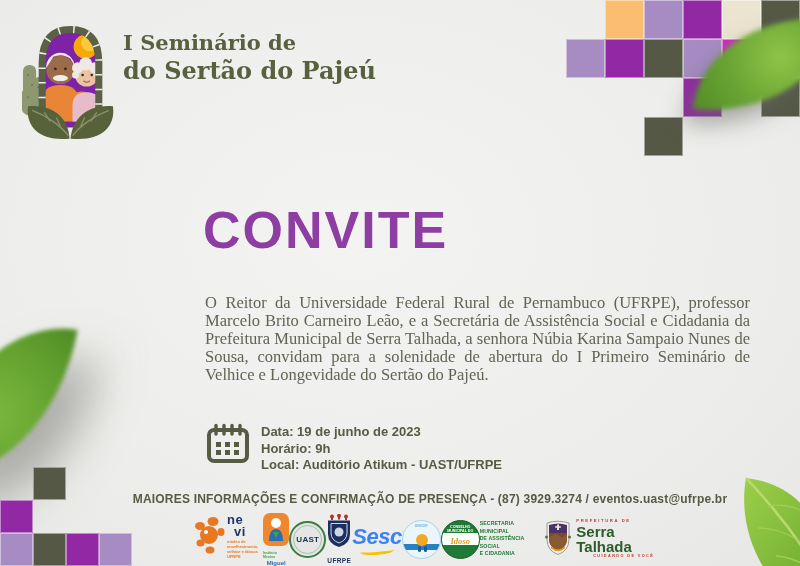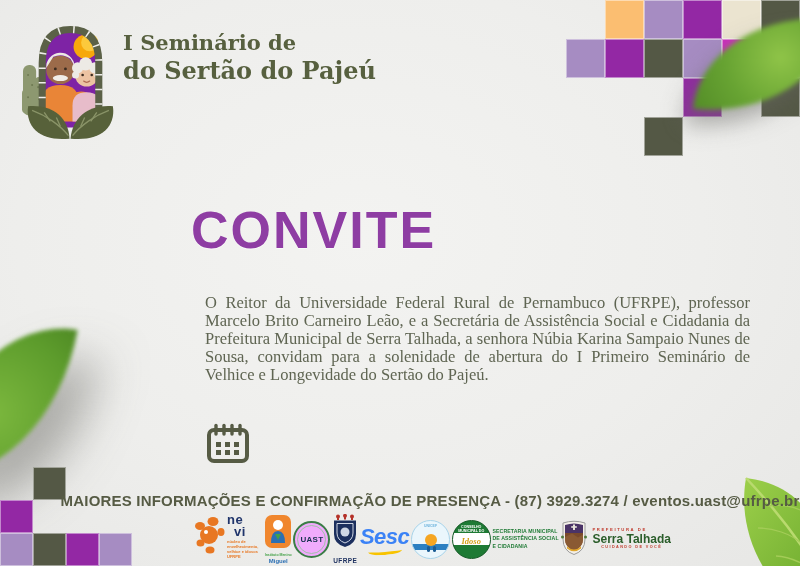--- a/index.html
+++ b/index.html
@@ -30,56 +30,56 @@
   .leaf-bottom-right{left:736px;top:470px;width:100px;height:120px;z-index:3;}
   
   #brand{position:absolute;left:22px;top:8px;z-index:4;display:flex;align-items:flex-start;justify-content:center;}
   #brand-badge{width:96px;height:134px;flex:0 0 auto;}
   #brand-text{margin-left:5px;margin-top:22px;font-family:"DejaVu Serif",serif;font-weight:bold;line-height:1.22;}
   .brand-l1{font-size:21px;color:#57603f;}
   .brand-l2{font-size:24px;color:#7b1fc7;}
   .brand-l3{font-size:24px;color:#57603f;}
   
   #headline{
-    position:absolute;left:191px;top:200px;z-index:4;
+    position:absolute;left:203px;top:200px;z-index:4;
     font-size:52px;font-weight:bold;letter-spacing:2px;color:#8e3da3;
     text-shadow:0 1px 0 rgba(255,255,255,.6);
   }
   
   #invite-paragraph{
     position:absolute;left:205px;top:294px;width:545px;z-index:4;
     font-family:"Liberation Serif",serif;font-size:16.5px;line-height:18px;
     color:#5f6552;text-align:justify;
   }
   
   #event-block{position:absolute;left:206px;top:423px;z-index:4;display:flex;align-items:flex-start;}
   #event-lines{margin-left:11px;margin-top:1px;font-size:13px;font-weight:bold;color:#565b44;line-height:16.5px;}
   
   #contact-line{
     position:absolute;left:60px;right:0;top:492px;z-index:4;text-align:center;
-    font-size:15px;font-weight:bold;color:#565b44;letter-spacing:.2px;
+    font-size:12px;font-weight:bold;color:#565b44;letter-spacing:.2px;
   }
   
   #logo-row{
     position:absolute;left:193px;top:513px;width:478px;height:52px;z-index:4;
     display:flex;justify-content:space-between;
   }
   .lg{display:flex;flex-direction:column;align-items:center;justify-content:center;}
   
   .nevi{flex-direction:row;align-items:flex-start;}
   .nevi-text{margin-left:2px;line-height:1;}
   .nevi-ne,.nevi-vi{font-size:13px;font-weight:bold;color:#20356b;letter-spacing:.5px;}
   .nevi-vi{margin-left:7px;margin-top:-1px;}
   .nevi-sub{width:36px;font-size:4px;font-weight:bold;color:#e87722;line-height:1.25;margin-top:1px;}
   
   .miguel-label{font-size:6px;font-weight:bold;color:#2b6fb3;margin-top:1px;}
   .miguel-sub{font-size:3.5px;font-weight:bold;color:#43a047;margin-top:1px;}
   
   .seal-uast{
-    width:37px;height:37px;border-radius:50%;background:#f0abfc;border:2px solid #3a7d46;
+    width:37px;height:37px;border-radius:50%;background:#e5e5e5;border:2px solid #3a7d46;
     display:flex;align-items:center;justify-content:center;box-sizing:border-box;
   }
   .seal-uast-inner{
     width:27px;height:27px;border-radius:50%;border:1px solid #9fc3a8;
     display:flex;align-items:center;justify-content:center;
     font-size:8px;font-weight:bold;color:#17324f;letter-spacing:.3px;
   }
   
   .ufrpe-label{font-size:6.5px;font-weight:bold;color:#1c2f5e;margin-top:1px;letter-spacing:.4px;}
   
@@ -102,21 +102,21 @@
   }
   .idoso-top{position:absolute;left:0;right:0;top:4px;text-align:center;font-size:3.6px;font-weight:bold;color:#fff;line-height:1.3;}
   .idoso-main{position:absolute;left:0;right:0;top:15px;text-align:center;font-family:"Liberation Serif",serif;font-style:italic;font-weight:bold;font-size:8.5px;color:#d4a017;}
   
   .secretaria{align-items:flex-start;}
   .secretaria div{font-size:5.2px;font-weight:bold;color:#1e7a34;line-height:1.45;letter-spacing:.1px;}
   
   .prefeitura{flex-direction:row;}
   .pref-text{margin-left:4px;line-height:1;}
   .pref-top{font-size:4.2px;font-weight:bold;color:#c0392b;letter-spacing:1.6px;}
-  .pref-main{font-size:12px;font-weight:bold;color:#2a5d2a;margin-top:1px;}
+  .pref-main{font-size:15px;font-weight:bold;color:#2a5d2a;margin-top:1px;}
   .pref-bottom{font-size:3.8px;font-weight:bold;color:#c0392b;letter-spacing:1.4px;text-align:center;margin-top:1px;}
 </style>
 </head>
 <body>
 
 <div class="layer" id="pixel-layer">
     <div class="px-cell" style="left: 605px; top: 0px; width: 39px; height: 39px; background: rgb(251, 190, 113);"></div>
     <div class="px-cell" style="left: 644px; top: 0px; width: 39px; height: 39px; background: rgb(166, 140, 194);"></div>
     <div class="px-cell" style="left: 683px; top: 0px; width: 39px; height: 39px; background: rgb(147, 40, 164);"></div>
     <div class="px-cell" style="left: 722px; top: 0px; width: 39px; height: 39px; background: rgb(235, 228, 208);"></div>
@@ -234,20 +234,25 @@
       <g fill="#565b44">
         <rect x="10" y="19" width="5" height="5"></rect>
           <rect x="19" y="19" width="5" height="5"></rect>
           <rect x="28" y="19" width="5" height="5"></rect>
         <rect x="10" y="27" width="5" height="5"></rect>
           <rect x="19" y="27" width="5" height="5"></rect>
           <rect x="28" y="27" width="5" height="5"></rect>
       </g>
     </svg>
   </span>
+  <div id="event-lines">
+    <div>Data: 19 de junho de 2023</div>
+    <div>Horário: 9h</div>
+    <div>Local: Auditório Atikum - UAST/UFRPE</div>
+  </div>
 </div>
 
 <div id="contact-line">MAIORES INFORMAÇÕES E CONFIRMAÇÃO DE PRESENÇA - (87) 3929.3274 / eventos.uast@ufrpe.br</div>
 
 <div id="logo-row">
 
   <div class="lg nevi">
     <span>
       <svg width="32" height="44" viewBox="0 0 32 44">
         <g fill="#e87722">

